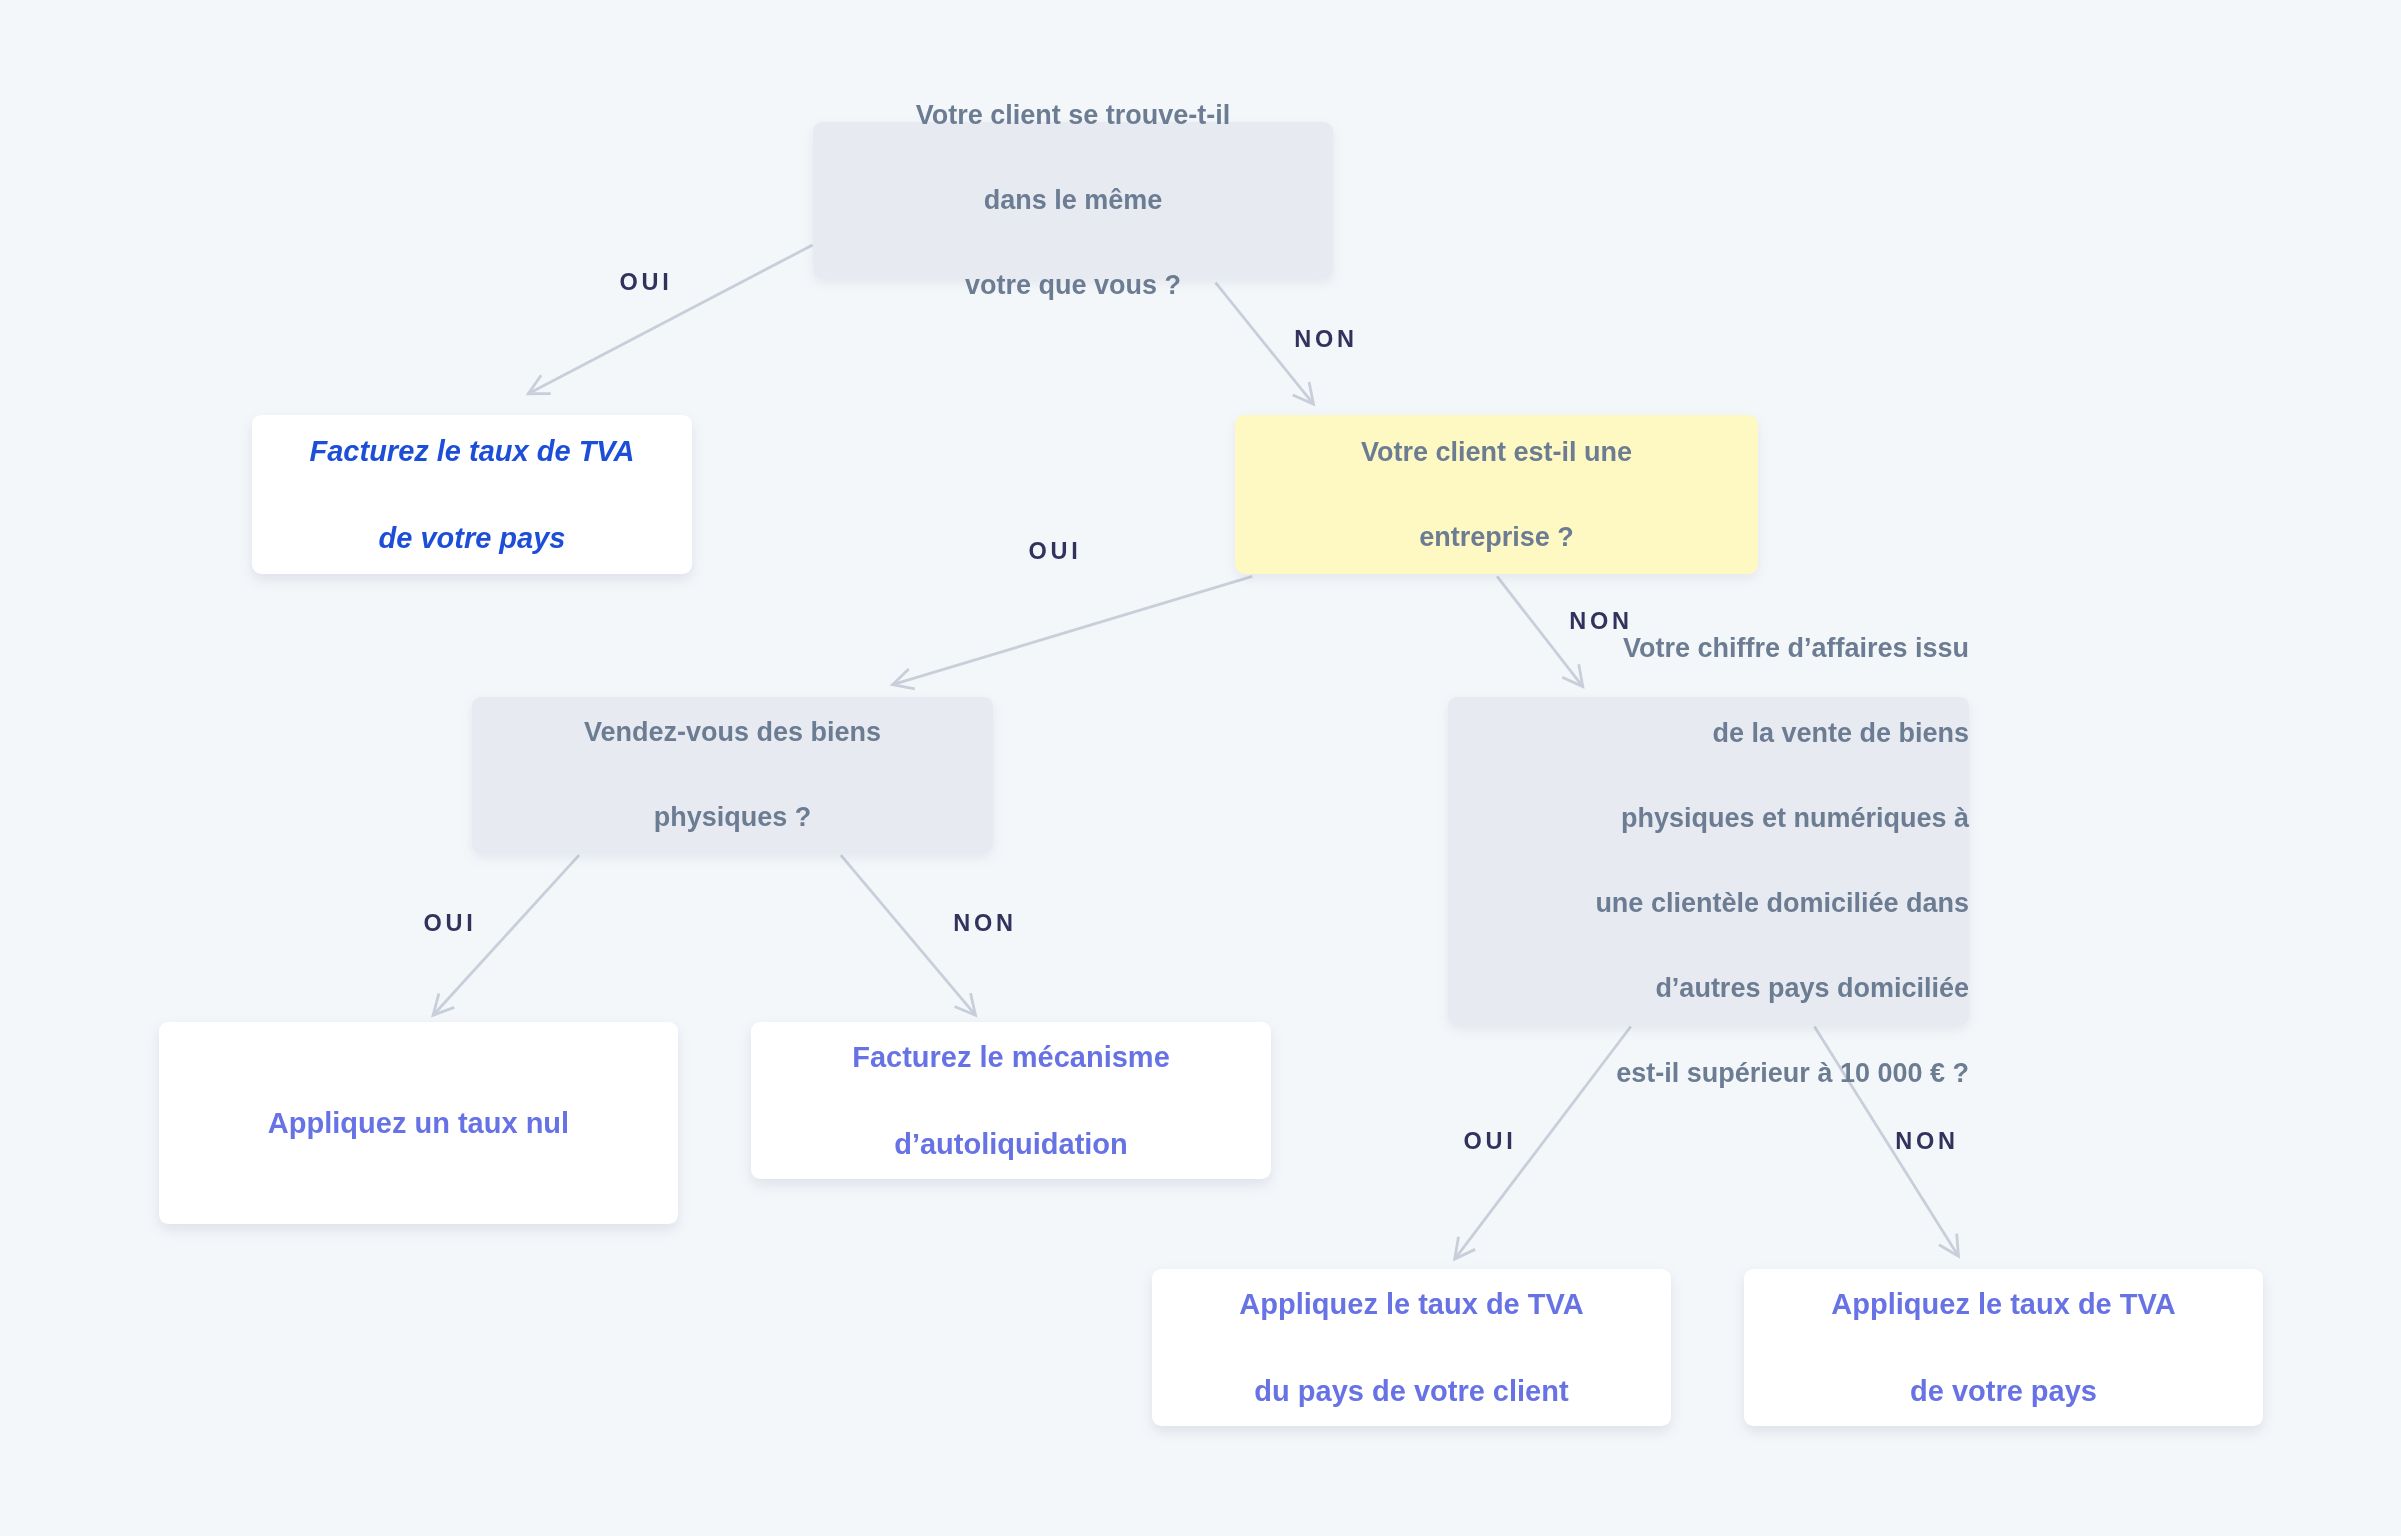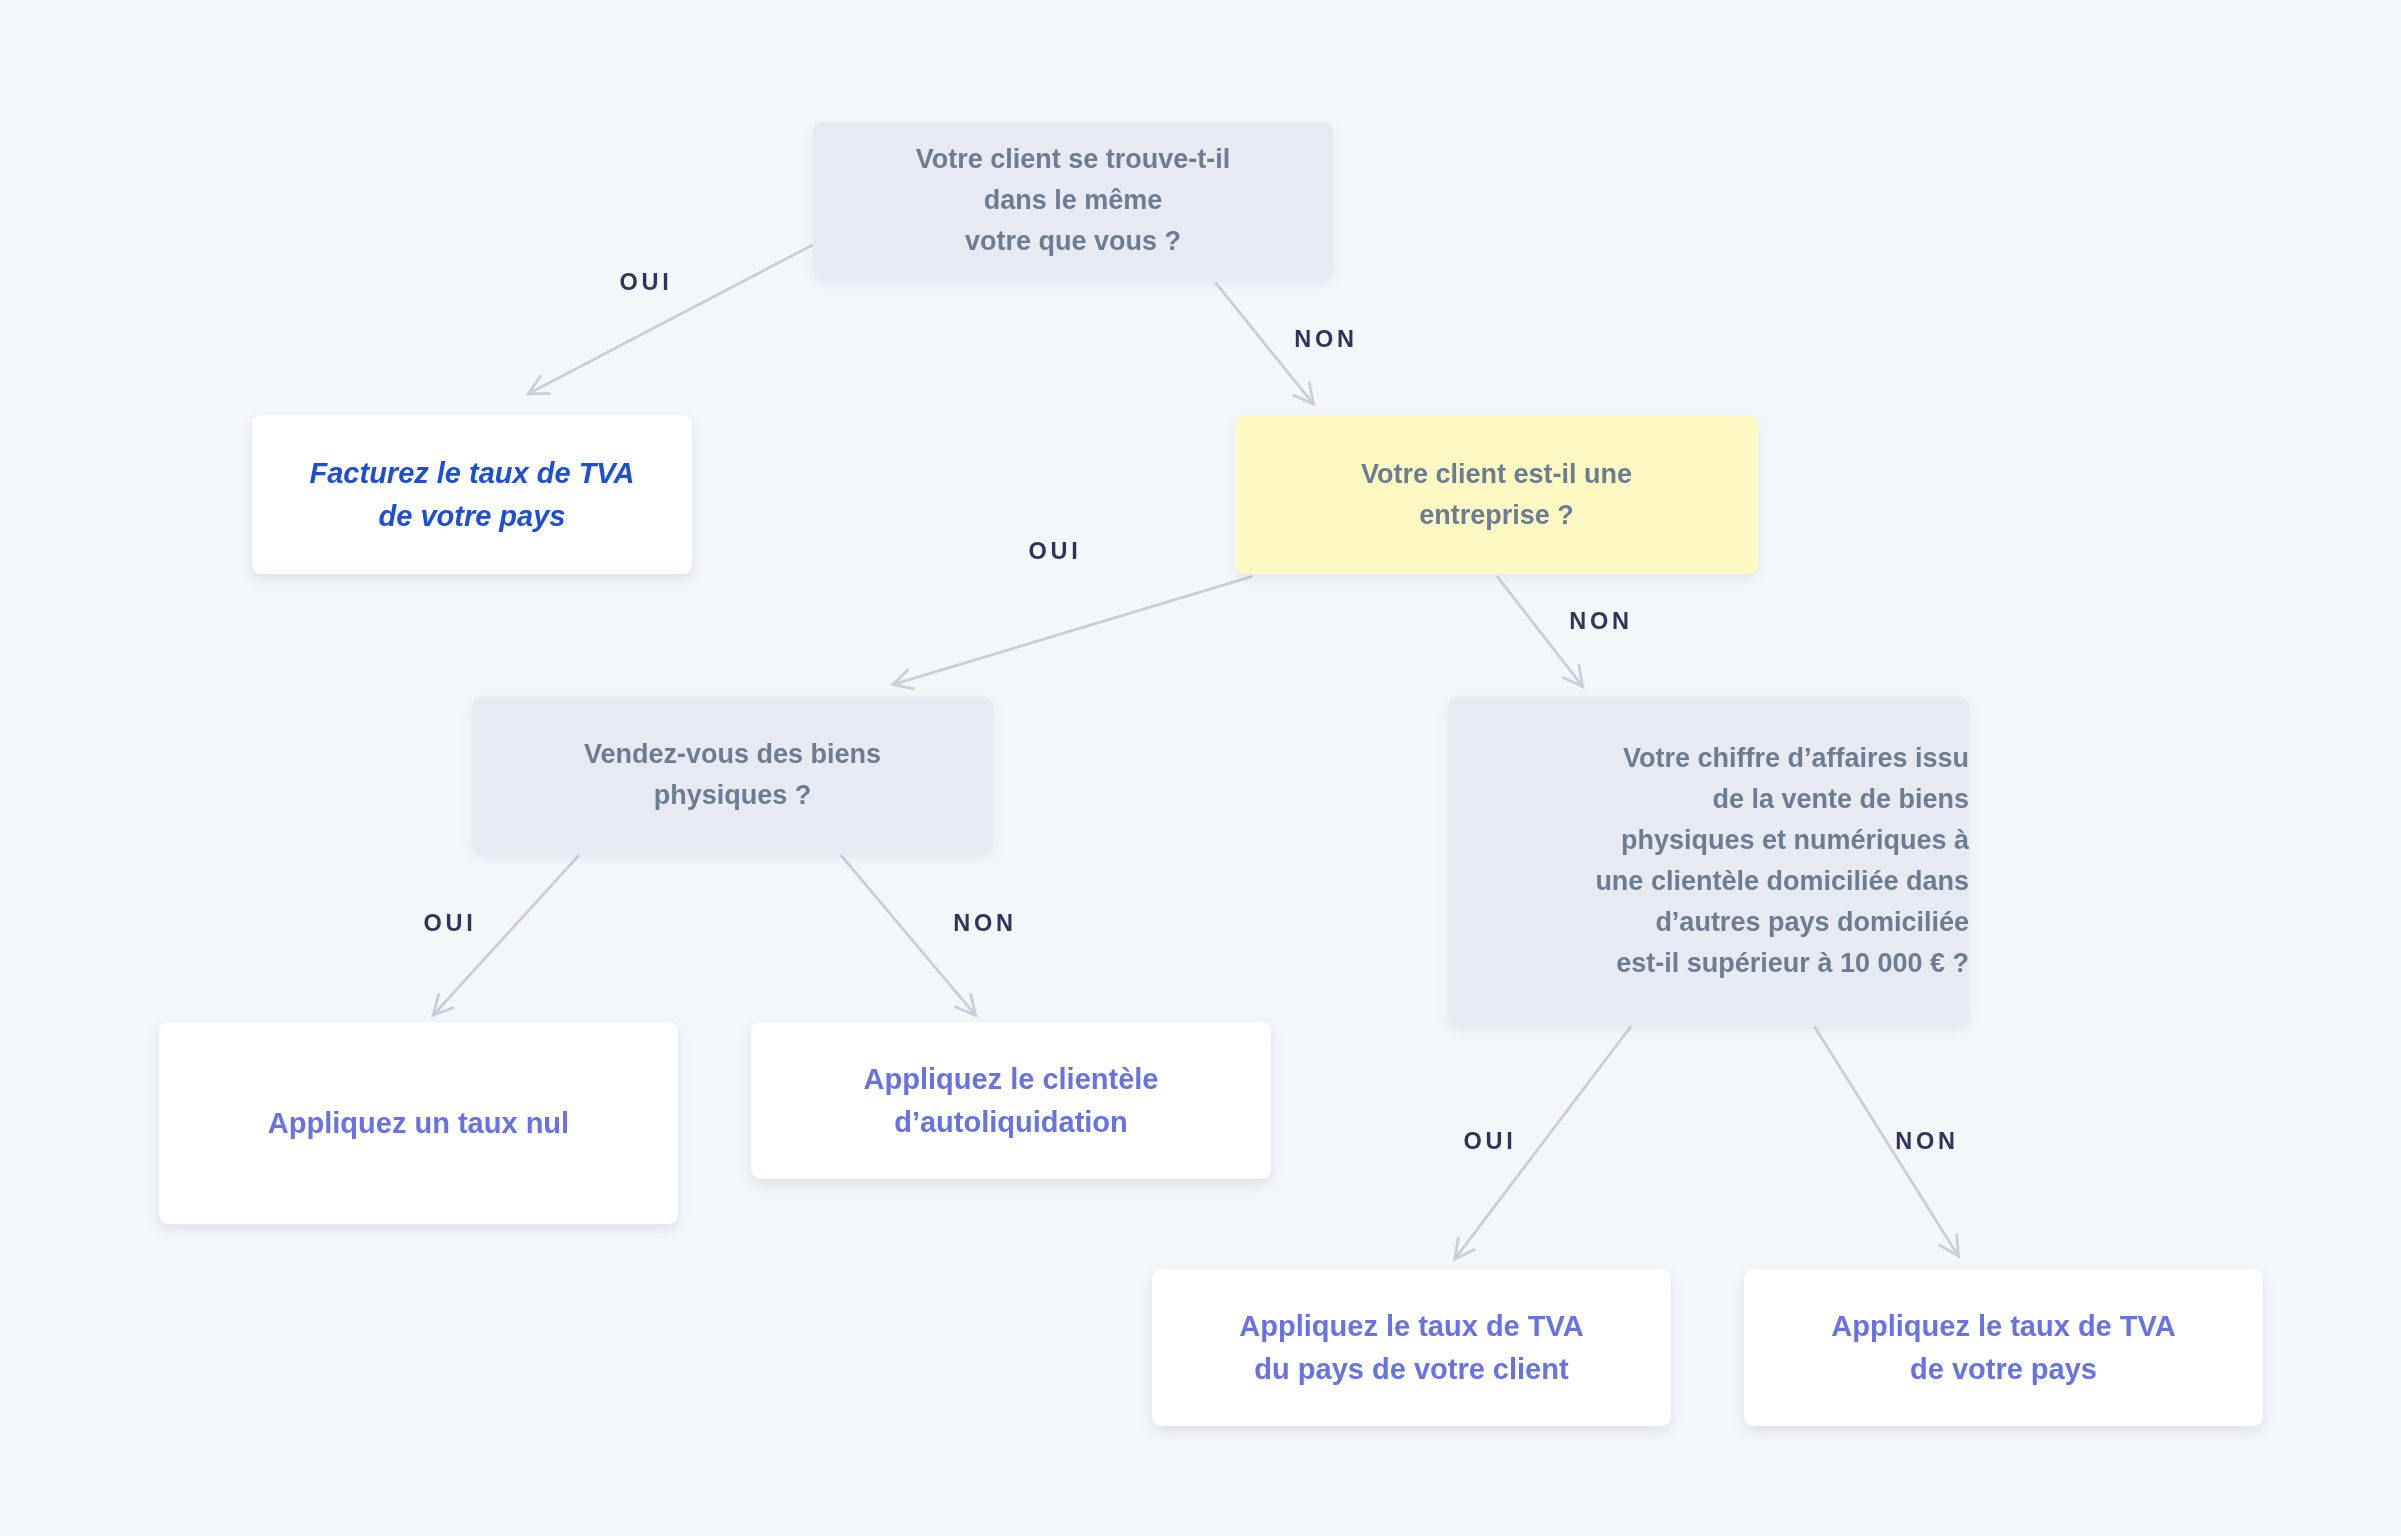--- a/index.html
+++ b/index.html
@@ -5,21 +5,21 @@
   html,body{margin:0;padding:0;background:#f4f7fa;}
   #stage{
     position:relative;width:2401px;height:1537px;overflow:hidden;
     background:#f4f7fa;
     font-family:"Liberation Sans",sans-serif;
   }
   #arrow-layer{position:absolute;left:0;top:0;width:2401px;height:1537px;}
   .node{
     position:absolute;border-radius:9.4px;
     display:flex;flex-direction:column;justify-content:center;align-items:center;
-    text-align:center;font-weight:700;
+    text-align:center;font-weight:700;gap:44px;
   }
   .node.question{
     background:#e7eaf0;color:#6b7c93;
     font-size:27px;line-height:41px;
     box-shadow:0 4.7px 11.3px rgba(90,105,135,0.10);
   }
   .node.answer{
     background:#ffffff;color:#6772e5;
     font-size:29px;line-height:43px;
     box-shadow:0 5.6px 13px rgba(90,105,135,0.14);
@@ -99,21 +99,21 @@
       <span class="line">de la vente de biens</span>
       <span class="line">physiques et numériques à</span>
       <span class="line">une clientèle domiciliée dans</span>
       <span class="line">d’autres pays domiciliée</span>
       <span class="line">est-il supérieur à 10 000 € ?</span>
     </div>
     <div class="node answer" style="left: 159px; top: 1022px; width: 519px; height: 202px; background: rgb(255, 255, 255); color: rgb(103, 114, 229);">
       <span class="line">Appliquez un taux nul</span>
     </div>
     <div class="node answer" style="left: 751px; top: 1022px; width: 520px; height: 157px; background: rgb(255, 255, 255); color: rgb(103, 114, 229);">
-      <span class="line">Appliquez le clientèle</span>
+      <span class="line">Facturez le mécanisme</span>
       <span class="line">d’autoliquidation</span>
     </div>
     <div class="node answer" style="left: 1152px; top: 1269px; width: 519px; height: 157px; background: rgb(255, 255, 255); color: rgb(103, 114, 229);">
       <span class="line">Appliquez le taux de TVA</span>
       <span class="line">du pays de votre client</span>
     </div>
     <div class="node answer" style="left: 1744px; top: 1269px; width: 519px; height: 157px; background: rgb(255, 255, 255); color: rgb(103, 114, 229);">
       <span class="line">Appliquez le taux de TVA</span>
       <span class="line">de votre pays</span>
     </div>

